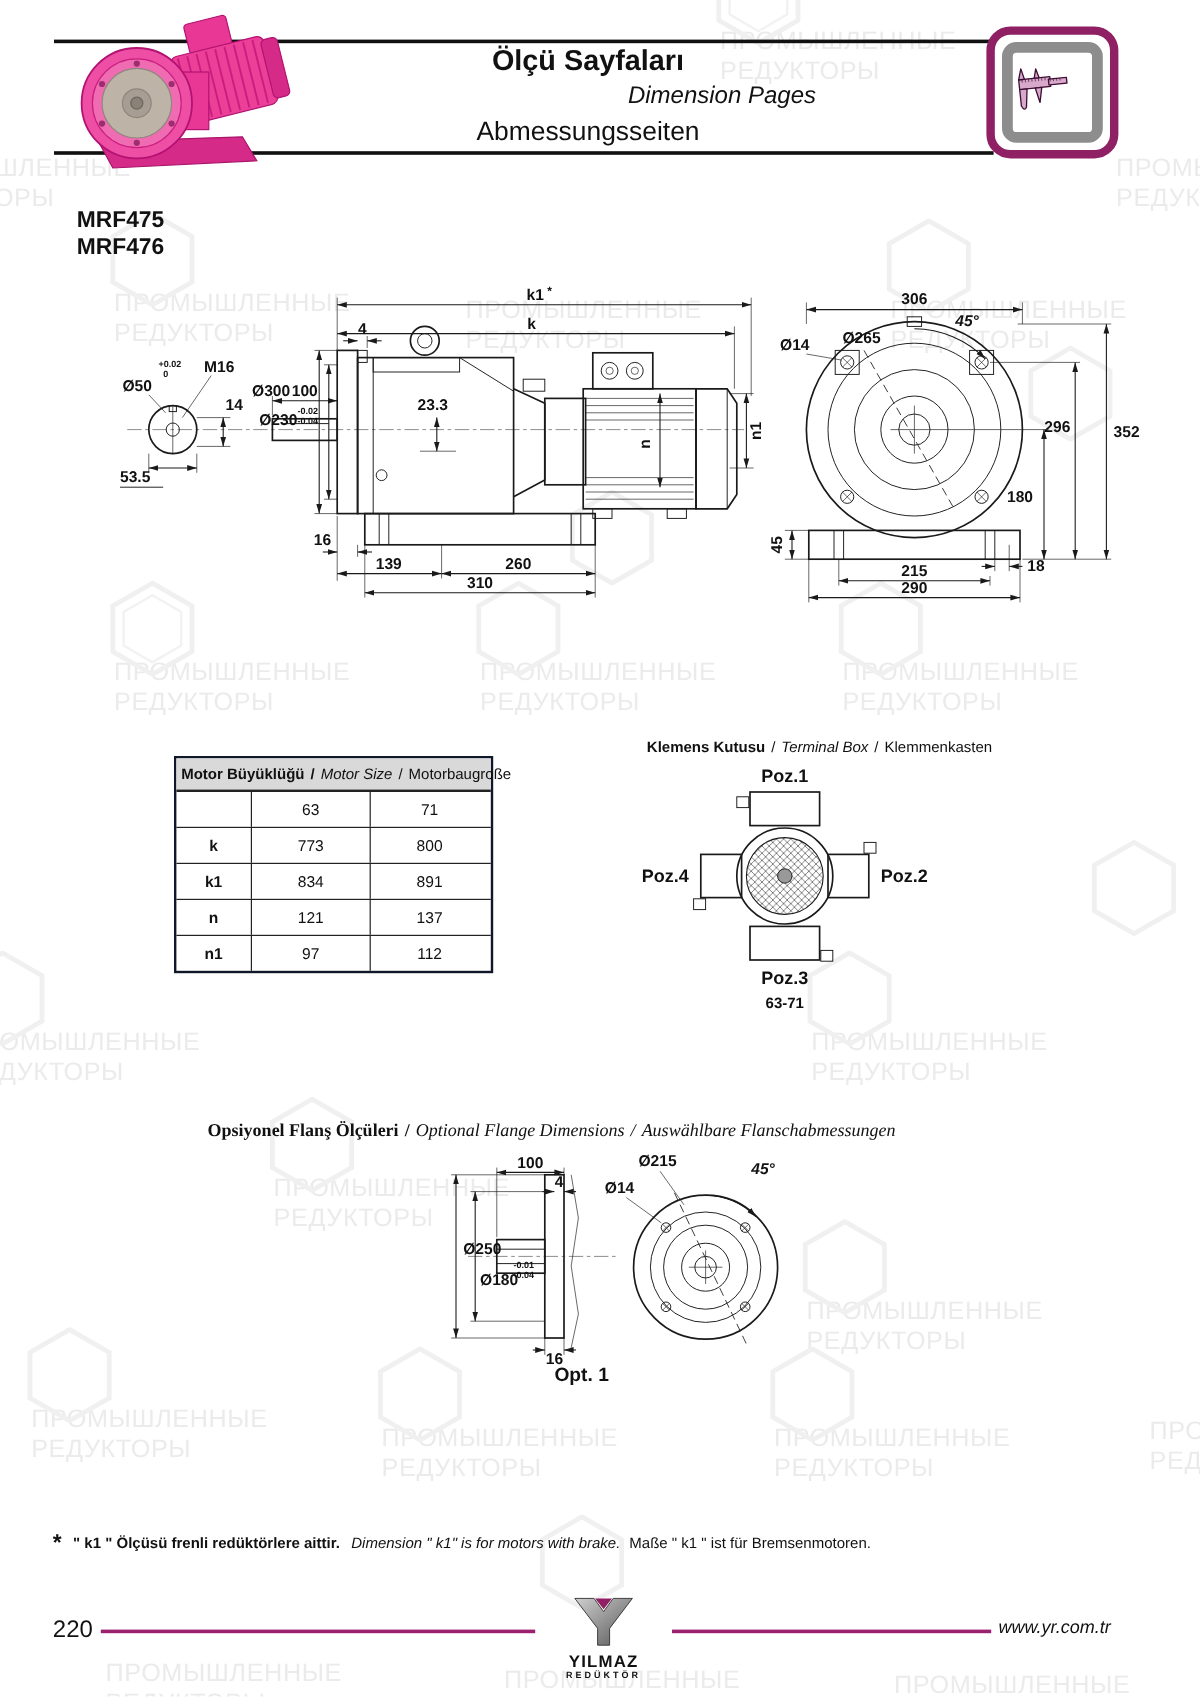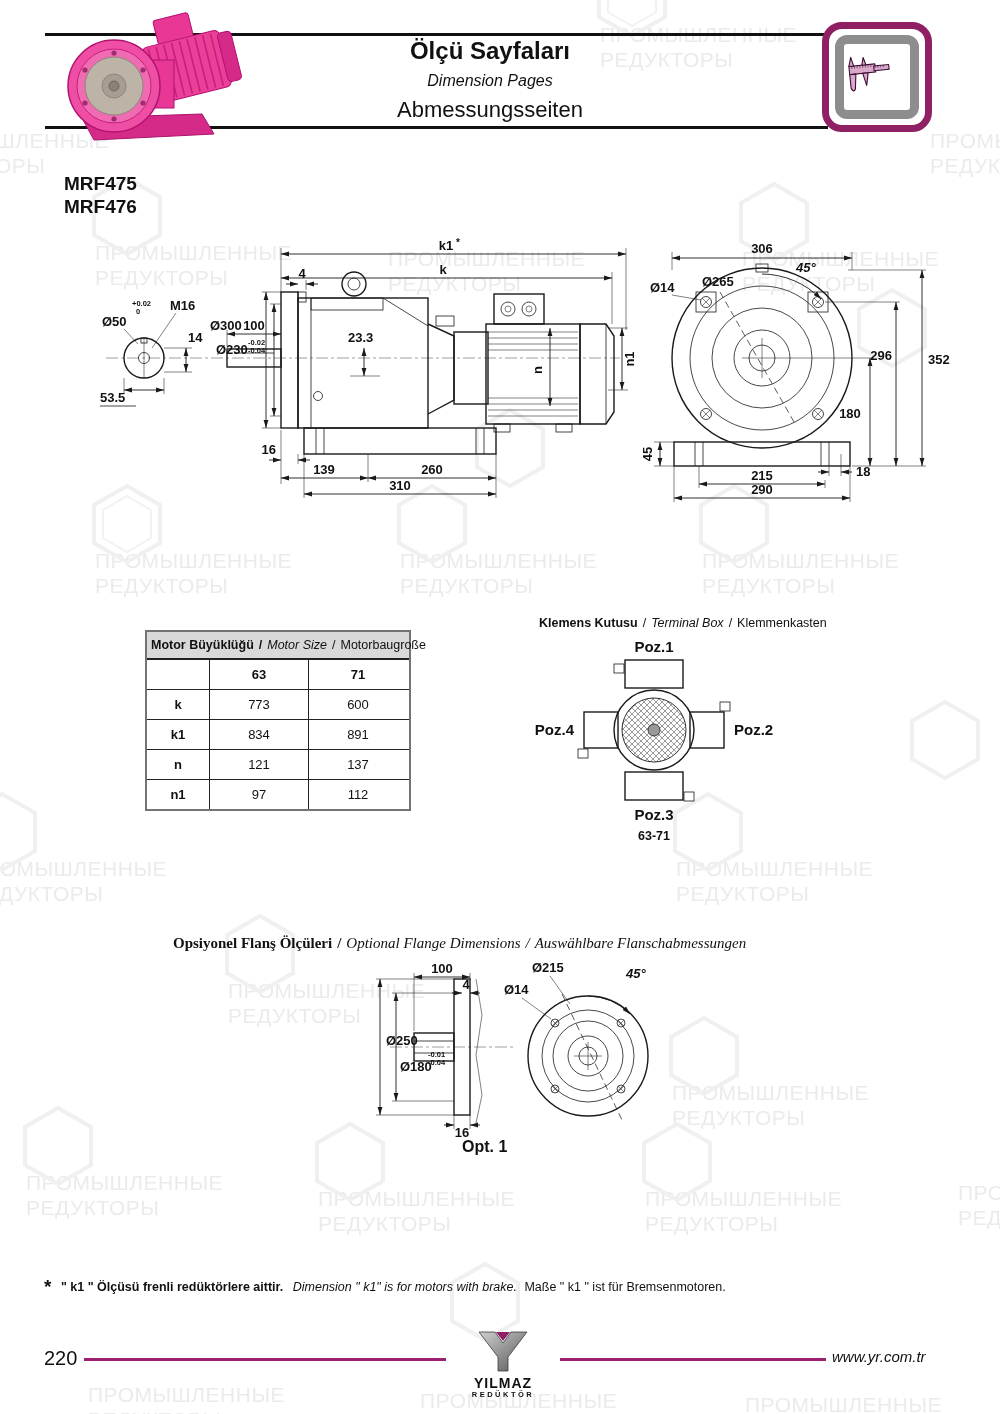--- a/index.html
+++ b/index.html
@@ -8,40 +8,40 @@
   .abs{position:absolute;}
   
   .wm{position:absolute;z-index:0;color:#ebebeb;font-size:21px;line-height:25px;
       letter-spacing:.5px;white-space:nowrap;font-weight:400;}
   .wm .hex{position:absolute;top:-64px;left:-8px;}
   .hexonly{position:absolute;z-index:0;}
   
   .rule{position:absolute;background:#111;z-index:2;}
   .title-block{position:absolute;left:300px;top:36px;width:380px;text-align:center;z-index:2;}
   .title-tr{font-size:24px;font-weight:bold;line-height:30px;}
-  .title-en{font-size:16px;font-style:italic;line-height:29px;}
+  .title-en{font-size:20px;font-style:italic;line-height:29px;text-align:right;}
   .title-de{font-size:22px;line-height:29px;}
   .note{position:absolute;left:45px;top:133px;font-size:12.5px;z-index:2;white-space:nowrap;}
   .sep{margin:0 5px;}
   .b{font-weight:bold;} .i{font-style:italic;}
   .models{position:absolute;left:64px;top:172px;font-size:19px;font-weight:bold;line-height:23px;z-index:2;}
   
   .cal-outer{position:absolute;left:822px;top:22px;width:96px;height:96px;border:7px solid #8e2063;
              border-radius:20px;background:#fff;z-index:3;}
   .cal-inner{position:absolute;left:6px;top:6px;width:66px;height:66px;border:9px solid #8d8d8d;
              border-radius:12px;background:#fff;}
   
-  .tbl{left:145px;top:630px;width:262px;border:2px solid #737373;background:#fff;z-index:2;font-size:13px;}
+  .tbl{left:145px;top:630px;width:262px;border:2px solid #0f172a;background:#fff;z-index:2;font-size:13px;}
   .tbl-title{background:#d9d9d9;border-bottom:2px solid #222;padding:6px 4px;text-align:center;
              font-size:12.5px;white-space:nowrap;}
   .trow{display:grid;grid-template-columns:62px 99px 99px;border-top:1px solid #222;}
   .trow.first{border-top:none;}
   .tc{padding:7px 2px;text-align:center;border-left:1px solid #222;}
   .tc:first-child{border-left:none;font-weight:bold;}
-  .tc.colh{font-weight:bold;}
+  .tc.colh{font-weight:normal;}
   .kl-title{left:520px;top:616px;font-size:12.5px;white-space:nowrap;z-index:2;padding-left:19px;}
   
   .of-title{left:173px;top:935px;font-size:15px;white-space:nowrap;z-index:2;font-family:Liberation Serif, serif;}
   .opt1{left:462px;top:1138px;font-size:16px;font-weight:bold;z-index:2;}
   
   .footnote{left:44px;top:1276px;font-size:12.5px;z-index:2;white-space:nowrap;}
   .fn-star{font-size:19px;font-weight:bold;vertical-align:-2px;margin-right:6px;}
   
   .fline{position:absolute;height:3px;background:#9b2070;z-index:2;}
   .pageno{left:44px;top:1347px;font-size:20px;z-index:2;}
@@ -466,21 +466,21 @@
     <span class="b">Motor Büyüklüğü</span><span class="b sep">/</span><span class="i">Motor Size</span><span class="sep">/</span><span>Motorbaugroße</span>
   </div>
   <div class="trow first">
     <div class="tc"></div>
     <div class="tc colh">63</div>
     <div class="tc colh">71</div>
   </div>
   <div class="trow">
     <div class="tc">k</div>
     <div class="tc">773</div>
-    <div class="tc">600</div>
+    <div class="tc">800</div>
   </div>
   <div class="trow">
     <div class="tc">k1</div>
     <div class="tc">834</div>
     <div class="tc">891</div>
   </div>
   <div class="trow">
     <div class="tc">n</div>
     <div class="tc">121</div>
     <div class="tc">137</div>

